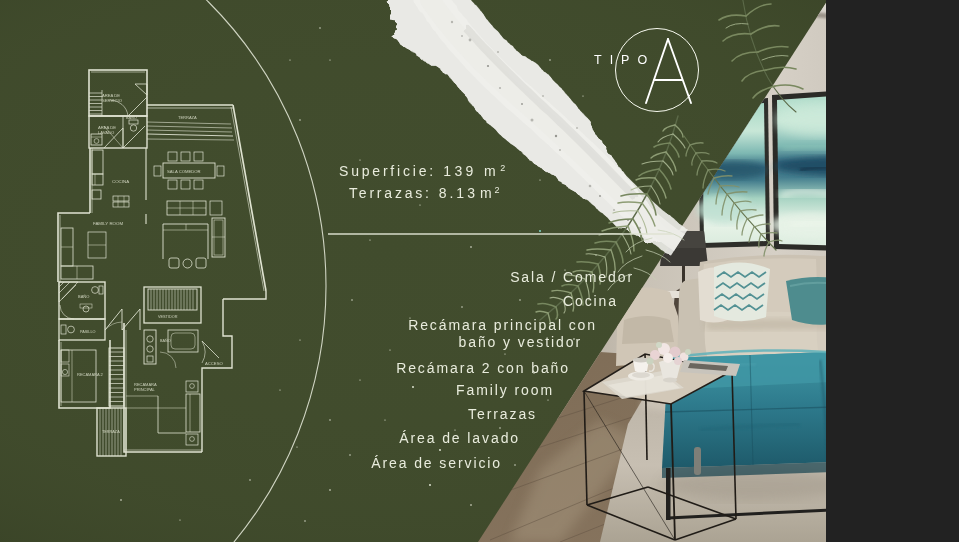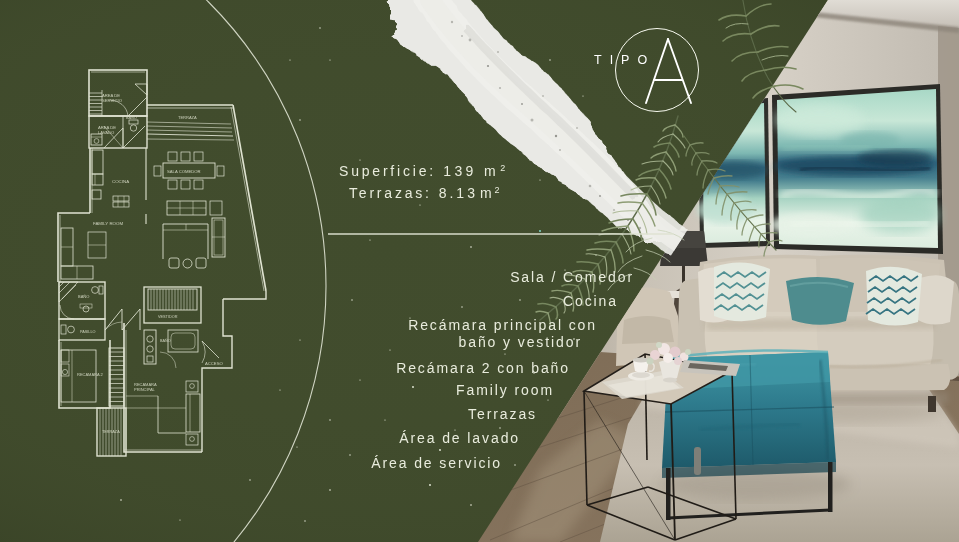--- a/index.html
+++ b/index.html
@@ -1,16 +1,16 @@
 <!DOCTYPE html>
 <html><head>
 <meta charset="utf-8">
 <style>
 html,body{margin:0;padding:0;background:#222;}
-#canvas{position:relative;width:959px;height:542px;overflow:hidden;background:#414c2d;font-family:"Liberation Sans",sans-serif;}
+#canvas{position:relative;width:790px;height:542px;overflow:hidden;background:#414c2d;font-family:"Liberation Sans",sans-serif;padding-left:36px;}
 #canvas svg{position:absolute;left:0;top:0;}
 text{font-family:"Liberation Sans",sans-serif;}
 </style>
 </head>
 <body>
 <div id="canvas">
 <svg width="959" height="542" viewBox="0 0 959 542">
 <defs>
 <linearGradient id="wallGrad" x1="0" y1="0" x2="1" y2="0">
  <stop offset="0" stop-color="#9e9384"></stop>

